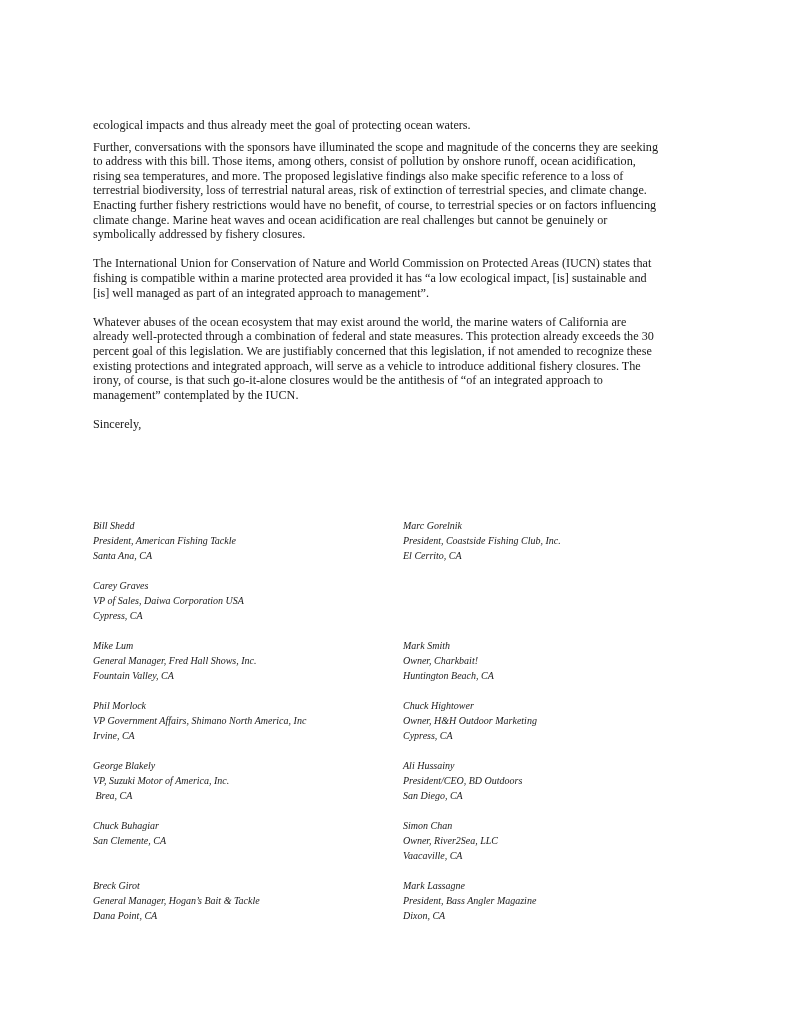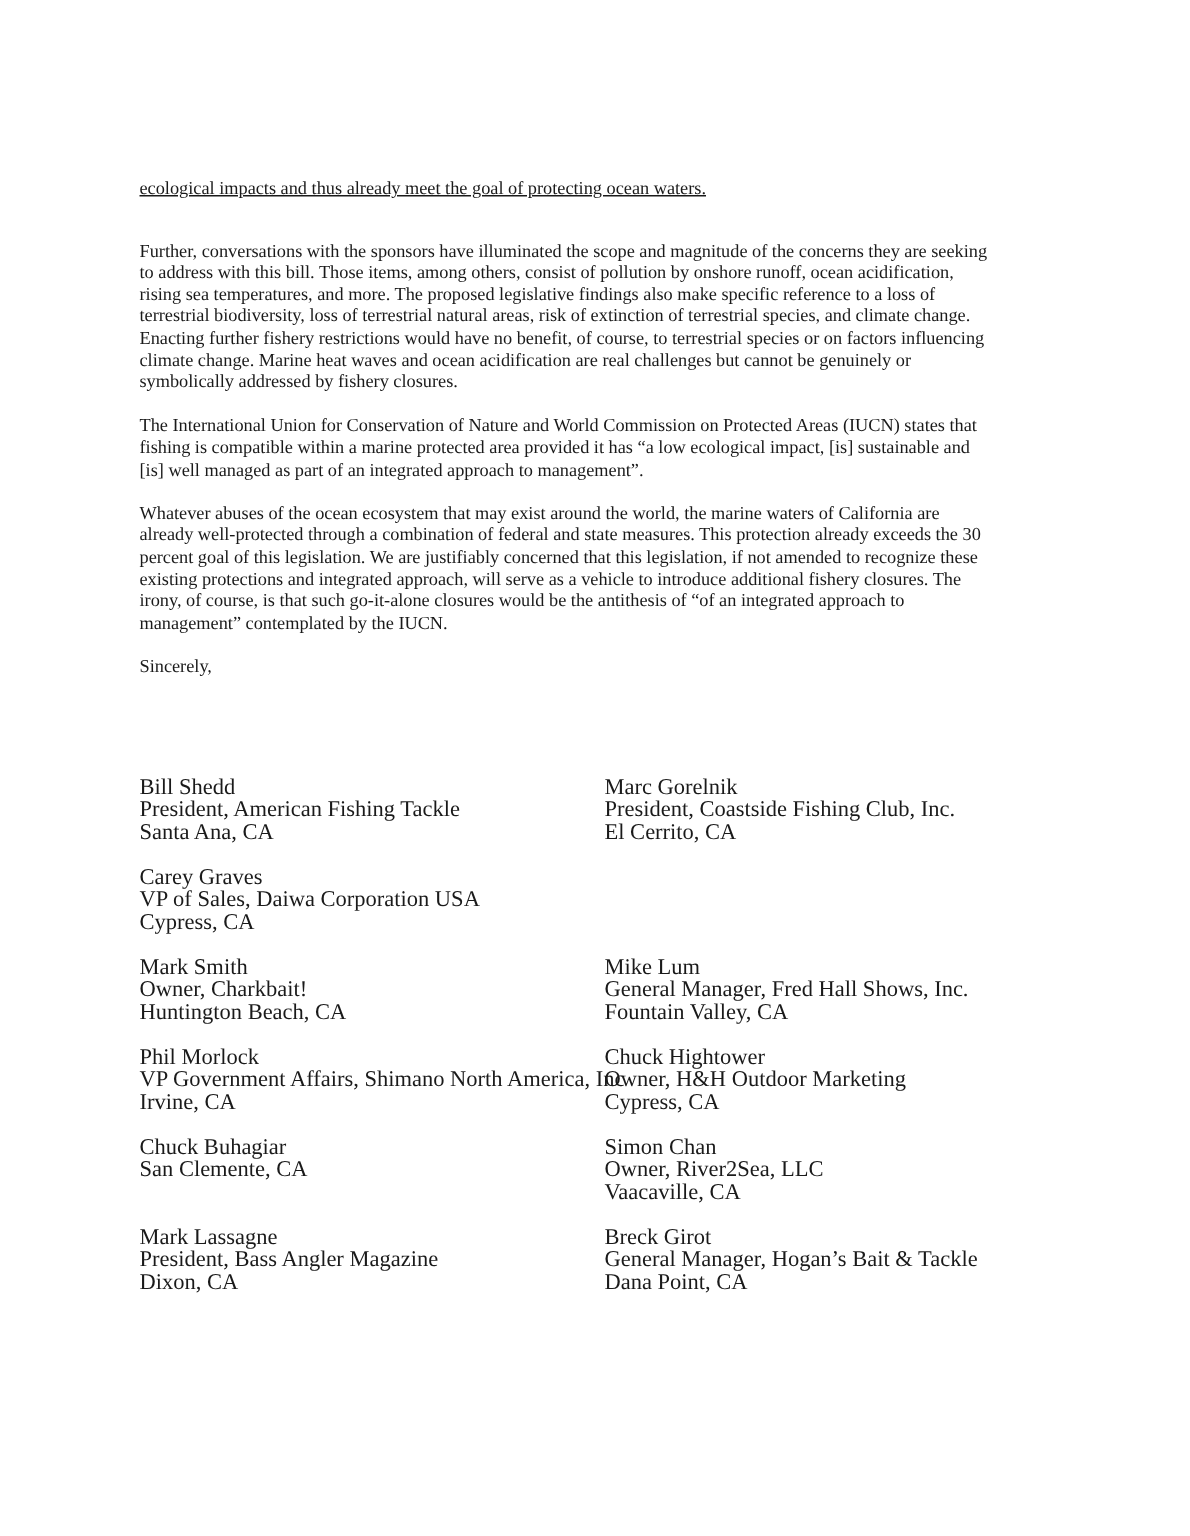--- a/index.html
+++ b/index.html
@@ -20,31 +20,32 @@
     left: 93px;
     top: 118px;
     width: 620px;
     font-size: 12.2px;
     line-height: 14.6px;
   }
   .para {
     margin: 0 0 14.6px 0;
     white-space: pre-line;
   }
-  .para.first { margin-bottom: 27px; text-decoration: underline; }
+  .para.first { margin-bottom: 7px; }
   .closing {
     margin: 0 0 0 0;
   }
   .signatures {
     position: absolute;
     left: 93px;
     top: 518px;
     width: 620px;
-    font-size: 15px;
+    font-size: 10px;
     line-height: 15px;
+    font-style: italic;
   }
   .sig-row {
     display: flex;
     height: 60px;
   }
   .sig {
     width: 310px;
   }
   .sig .line {
     display: block;
@@ -90,58 +91,70 @@
   </div>
   <div class="sig-row">
     <div class="sig">
       <span class="line">Carey Graves</span>
       <span class="line">VP of Sales, Daiwa Corporation USA</span>
       <span class="line">Cypress, CA</span>
     </div>
   </div>
   <div class="sig-row">
     <div class="sig">
+      <span class="line">Mike Lum</span>
+      <span class="line">General Manager, Fred Hall Shows, Inc.</span>
+      <span class="line">Fountain Valley, CA</span>
+    </div>
+    <div class="sig">
       <span class="line">Mark Smith</span>
       <span class="line">Owner, Charkbait!</span>
       <span class="line">Huntington Beach, CA</span>
-    </div>
-    <div class="sig">
-      <span class="line">Mike Lum</span>
-      <span class="line">General Manager, Fred Hall Shows, Inc.</span>
-      <span class="line">Fountain Valley, CA</span>
     </div>
   </div>
   <div class="sig-row">
     <div class="sig">
       <span class="line">Phil Morlock</span>
       <span class="line">VP Government Affairs, Shimano North America, Inc</span>
       <span class="line">Irvine, CA</span>
     </div>
     <div class="sig">
       <span class="line">Chuck Hightower</span>
       <span class="line">Owner, H&amp;H Outdoor Marketing</span>
       <span class="line">Cypress, CA</span>
     </div>
   </div>
   <div class="sig-row">
     <div class="sig">
+      <span class="line">George Blakely</span>
+      <span class="line">VP, Suzuki Motor of America, Inc.</span>
+      <span class="line" style="white-space:pre;"> Brea, CA</span>
+    </div>
+    <div class="sig">
+      <span class="line">Ali Hussainy</span>
+      <span class="line">President/CEO, BD Outdoors</span>
+      <span class="line">San Diego, CA</span>
+    </div>
+  </div>
+  <div class="sig-row">
+    <div class="sig">
       <span class="line">Chuck Buhagiar</span>
       <span class="line">San Clemente, CA</span>
     </div>
     <div class="sig">
       <span class="line">Simon Chan</span>
       <span class="line">Owner, River2Sea, LLC</span>
       <span class="line">Vaacaville, CA</span>
     </div>
   </div>
   <div class="sig-row">
     <div class="sig">
+      <span class="line">Breck Girot</span>
+      <span class="line">General Manager, Hogan’s Bait &amp; Tackle</span>
+      <span class="line">Dana Point, CA</span>
+    </div>
+    <div class="sig">
       <span class="line">Mark Lassagne</span>
       <span class="line">President, Bass Angler Magazine</span>
       <span class="line">Dixon, CA</span>
-    </div>
-    <div class="sig">
-      <span class="line">Breck Girot</span>
-      <span class="line">General Manager, Hogan’s Bait &amp; Tackle</span>
-      <span class="line">Dana Point, CA</span>
     </div>
   </div>
 </div>
 
 </body></html>

